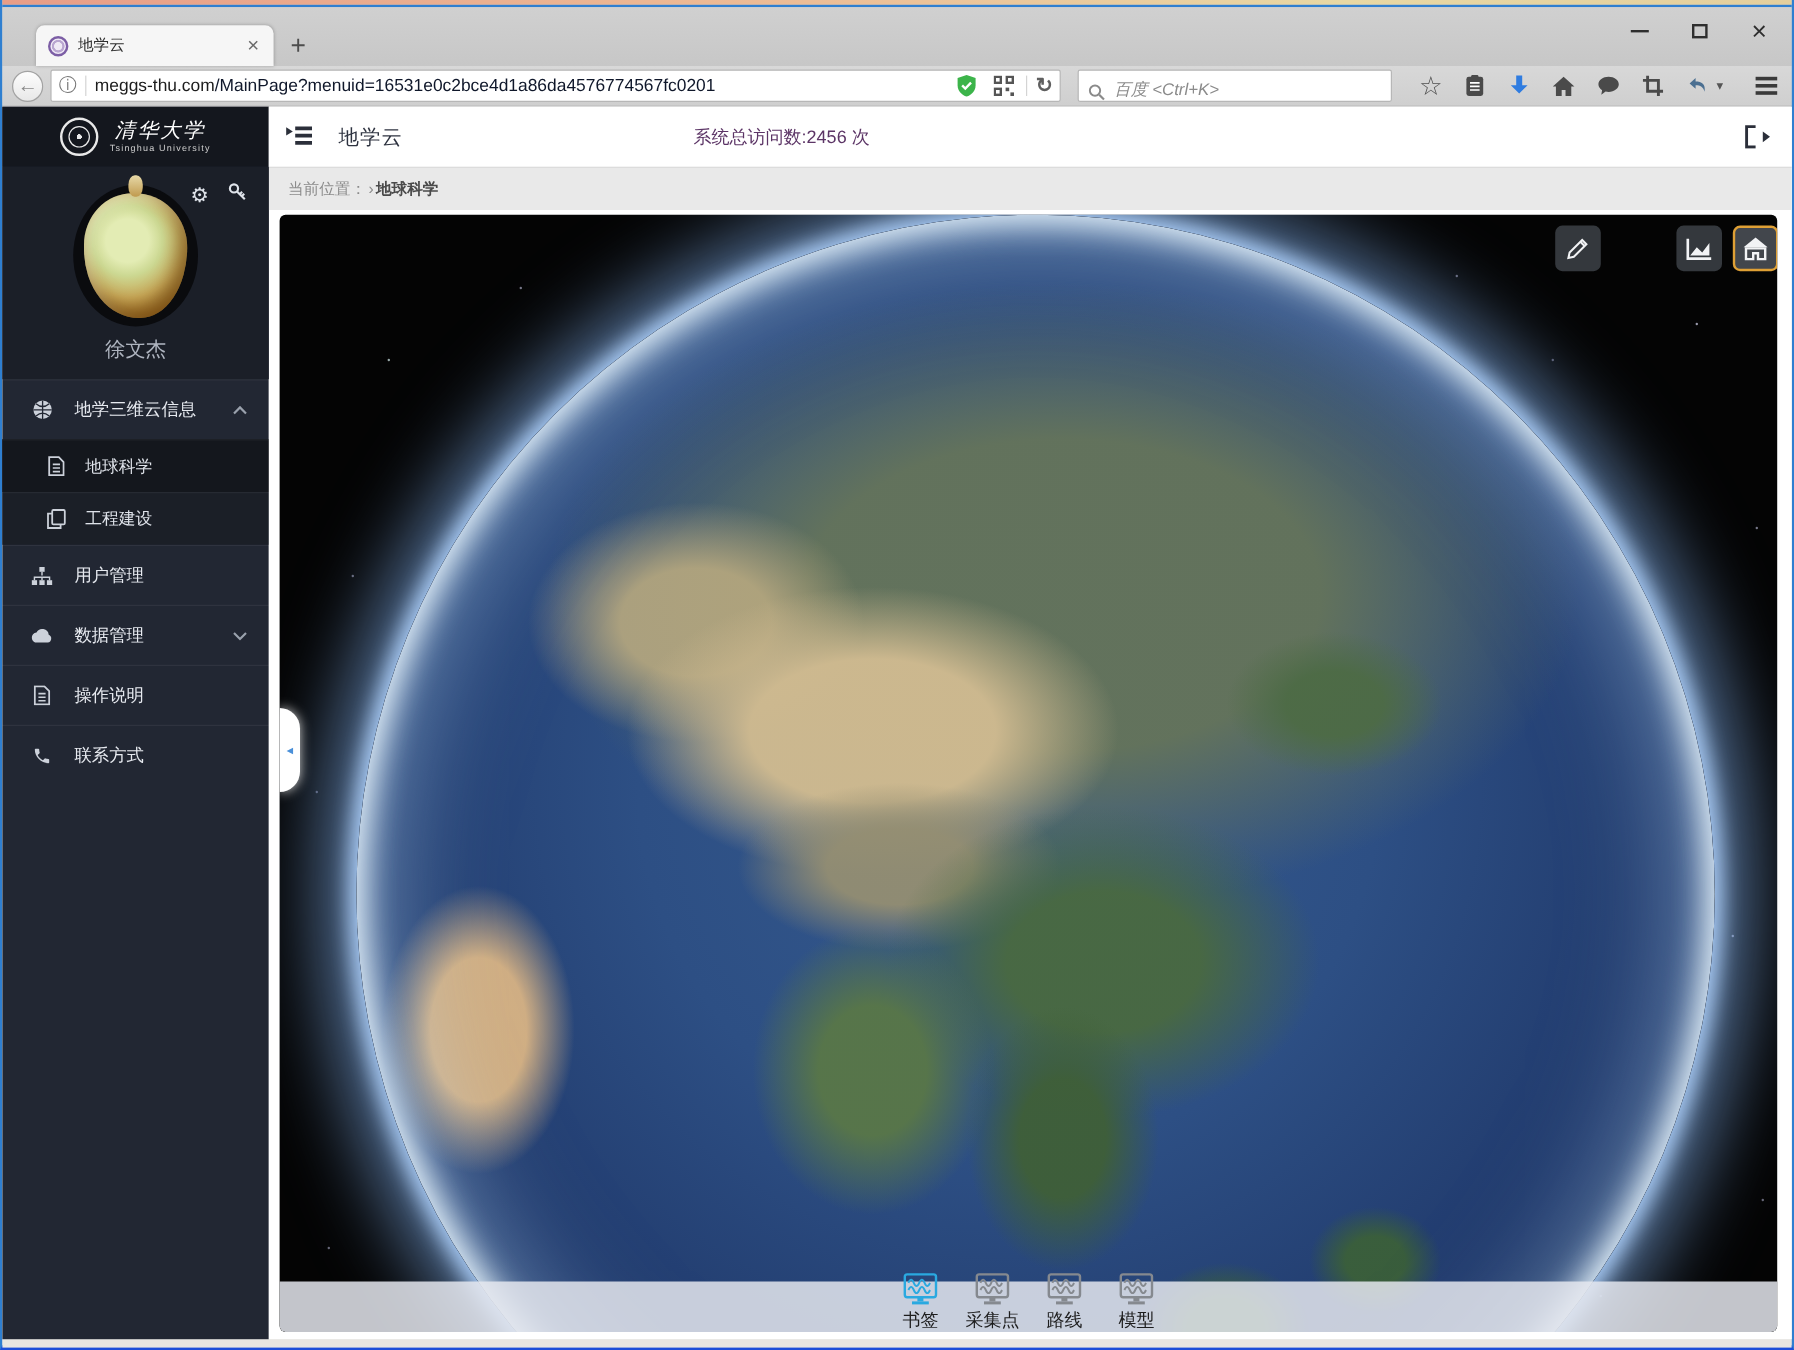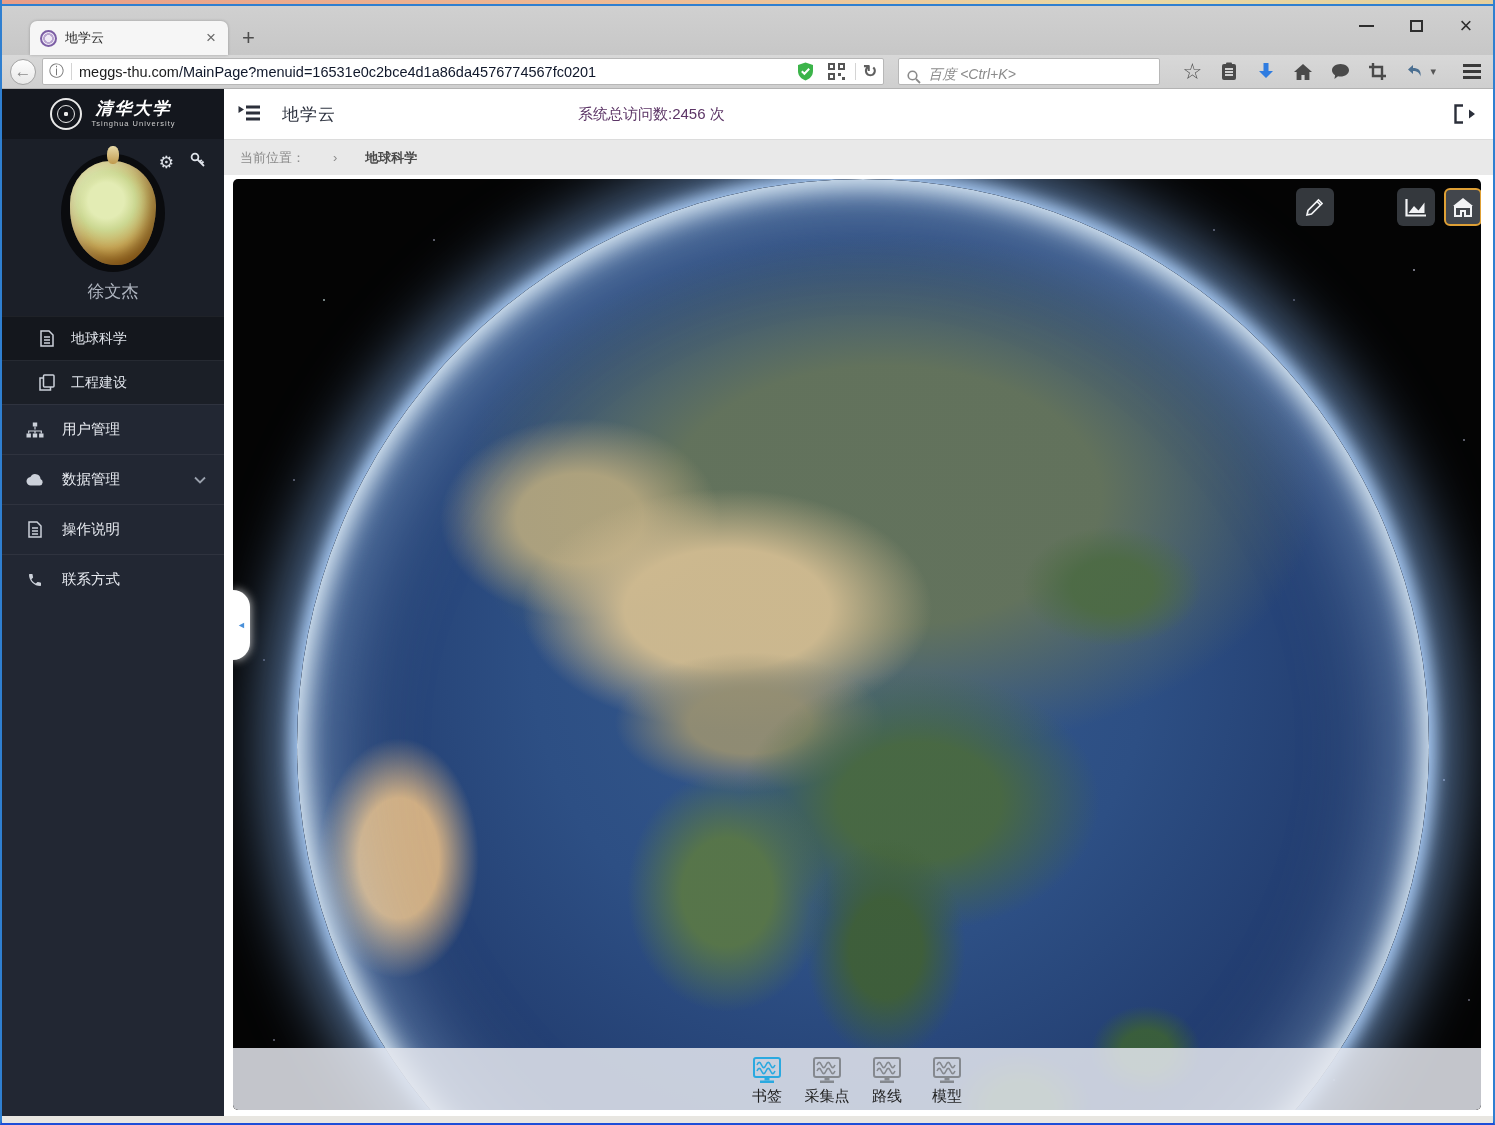--- a/index.html
+++ b/index.html
@@ -43,21 +43,21 @@
 
   
   .app { display:flex; height:1027px; background:#fff; }
 
   
   .sidebar { width:222px; background:#222733; flex:0 0 auto; display:flex; flex-direction:column; }
   .logo-band { height:50px; background:#14171e; display:flex; align-items:center; justify-content:center; gap:9px; }
   .logo-emblem { width:32px; height:32px; border-radius:50%; border:2px solid #e9e9e9; display:flex; align-items:center; justify-content:center; }
   .logo-emblem i { display:block; width:18px; height:18px; border-radius:50%; border:1px solid #e9e9e9; background:radial-gradient(circle,#e9e9e9 0 18%, transparent 20%); }
   .logo-text { display:flex; flex-direction:column; align-items:center; }
-  .logo-zh { font-family:"Liberation Serif", serif; font-style:italic; font-weight:bold; font-size:17px; color:#fff; letter-spacing:2px; line-height:1.1; }
+  .logo-zh { font-family:"Liberation Serif", serif; font-style:italic; font-weight:normal; font-size:17px; color:#fff; letter-spacing:2px; line-height:1.1; }
   .logo-en { font-size:7.5px; color:#cfcfcf; letter-spacing:1px; }
   .profile { height:177px; background:#1b1f28; position:relative; display:flex; flex-direction:column; align-items:center; }
   .profile-tools { position:absolute; top:13px; right:18px; display:flex; gap:16px; color:#dfe3ea; }
   .gear-glyph { font-size:17px; }
   .avatar-wrap { margin-top:15px; width:104px; height:118px; border-radius:50%; background:#0a0b0e; display:flex; align-items:center; justify-content:center; position:relative; }
   .avatar-knob { position:absolute; top:-8px; left:50%; transform:translateX(-50%); width:12px; height:18px; border-radius:45%; background:linear-gradient(#e7d9a8,#c09a4e); }
   .avatar { width:86px; height:104px; border-radius:48% 52% 46% 54% / 42% 44% 58% 56%; background:radial-gradient(circle at 42% 38%, #e3ecb4 0 22%, #ccd892 36%, #c8a858 58%, #ac782a 78%, #7e541a 100%); box-shadow:inset -6px -8px 14px rgba(90,55,10,.55), inset 5px 6px 10px rgba(255,255,240,.35); }
   .user-name { margin-top:8px; font-size:17px; color:#aeb4bf; }
 
   .menu { flex:1; display:flex; flex-direction:column; }
@@ -70,21 +70,21 @@
   .smi .micon { width:16px; display:flex; justify-content:center; color:#ccd1da; }
   .smi.active { background:#14171d; }
 
   
   .content { flex:1; display:flex; flex-direction:column; background:#fff; }
   .app-header { height:50px; display:flex; align-items:center; padding:0 18px 0 14px; gap:20px; background:#fff; }
   .collapse-icon { color:#2b2f3a; display:flex; }
   .app-title { font-size:17px; color:#2e3340; letter-spacing:1px; }
   .visits { font-size:15px; color:#5c3566; margin-left:222px; }
   .logout { margin-left:auto; color:#2b2f3a; display:flex; }
-  .crumbbar { height:36px; background:#e9e9e9; border-top:1px solid #dcdcdc; display:flex; align-items:center; padding:0 16px; gap:28px; font-size:13px; }
+  .crumbbar { height:36px; background:#e9e9e9; border-top:1px solid #dcdcdc; display:flex; align-items:center; padding:0 16px; gap:2px; font-size:13px; }
   .crumb-prefix { color:#8b8b8b; }
   .crumb-sep { color:#8b8b8b; }
   .crumb-cur { color:#4a4a4a; font-weight:bold; }
 
   
   .map-wrap { flex:1; margin:4px 12px 6px 9px; background:#040404; border-radius:5px; position:relative; overflow:hidden; }
   .stars { position:absolute; inset:0; }
   .stars i { position:absolute; width:2px; height:2px; border-radius:50%; background:transparent;
     box-shadow: 90px 120px #9aa, 200px 60px #778, 320px 200px #889, 60px 300px #667, 150px 520px #778,
     80px 700px #889, 40px 860px #667, 1180px 90px #99a, 1230px 260px #778, 1160px 420px #889,
@@ -105,21 +105,21 @@
       radial-gradient(ellipse 430px 260px at 52% 28%, rgba(101,116,90,.95) 0 50%, rgba(101,116,90,0) 100%),
       radial-gradient(circle at 48% 42%, #355a8e 0%, #2d4f84 35%, #20396b 65%, #142549 85%, #0d1a36 100%);
     box-shadow: 0 0 70px 22px rgba(140,190,255,.75), 0 0 16px 6px rgba(225,242,255,.9),
       inset 0 0 26px 8px rgba(235,248,255,.95), inset 0 0 95px 20px rgba(190,225,255,.55); }
   .map-btns { position:absolute; top:9px; left:0; width:100%; height:40px; }
   .map-btn { position:absolute; width:38px; height:38px; border-radius:6px; background:rgba(58,62,68,.9); display:flex; align-items:center; justify-content:center; color:#f2f3f5; }
   .map-btn.pencil { left:1063px; }
   .map-btn.chart { left:1164px; }
   .map-btn.home { left:1211px; border:2px solid #dfa035; background:rgba(72,76,82,.92); }
   .handle { position:absolute; left:0; top:411px; width:17px; height:70px; background:#fff; border-radius:0 36px 36px 0; box-shadow:0 0 10px rgba(255,255,255,.8); display:flex; align-items:center; justify-content:center; color:#4a90d9; font-size:9px; }
-  .dock { position:absolute; left:0; bottom:0; width:100%; height:62px; background:rgba(229,232,238,.85); border-radius:0 0 5px 5px; display:flex; align-items:center; justify-content:center; padding-top:3px; }
+  .dock { position:absolute; left:0; bottom:0; width:100%; height:42px; background:rgba(229,232,238,.85); border-radius:0 0 5px 5px; display:flex; align-items:flex-end; justify-content:center; padding-top:3px; }
   .dock-item { width:60px; display:flex; flex-direction:column; align-items:center; gap:1px; color:#85898f; }
   .dock-item .dlabel { font-size:15px; color:#1d1d1d; }
   .dock-item.active { color:#2aa9e0; }
 
   .bottom-strip { height:7px; background:#e8e6e1; }
   svg { display:block; }
 </style>
 </head>
 <body>
 
@@ -245,20 +245,34 @@
           </span>
         </div>
         <div class="avatar-wrap">
           <span class="avatar-knob"></span>
           <div class="avatar"></div>
         </div>
         <div class="user-name">徐文杰</div>
       </div>
 
       <div class="menu">
+        <div class="mi">
+          <span class="micon">
+            <svg width="17" height="17" viewBox="0 0 17 17">
+                <circle cx="8.5" cy="8.5" r="7.7" fill="currentColor"></circle>
+                <path d="M8.5 0.8 v15.4 M0.8 8.5 h15.4 M3 3.4 c3.5 3 7.5 3 11 0 M3 13.6 c3.5-3 7.5-3 11 0" stroke="#222733" stroke-width="1.1" fill="none"></path>
+              </svg>
+          </span>
+          <span class="mlabel">地学三维云信息</span>
+          <span class="chev">
+            <svg width="12" height="8" viewBox="0 0 12 8">
+                <path d="M1 6.5 L6 1.5 11 6.5" fill="none" stroke="currentColor" stroke-width="1.8"></path>
+              </svg>
+          </span>
+        </div>
         <div class="sub">
           <div class="smi active">
             <span class="micon">
               <svg width="14" height="17" viewBox="0 0 14 17">
                   <path d="M1 1 h8 l4 4 v11 H1 Z" fill="none" stroke="currentColor" stroke-width="1.5"></path>
                   <path d="M4 7 h6 M4 10 h6 M4 13 h6" stroke="currentColor" stroke-width="1.3"></path>
                 </svg>
             </span>
             <span class="mlabel">地球科学</span>
           </div>

